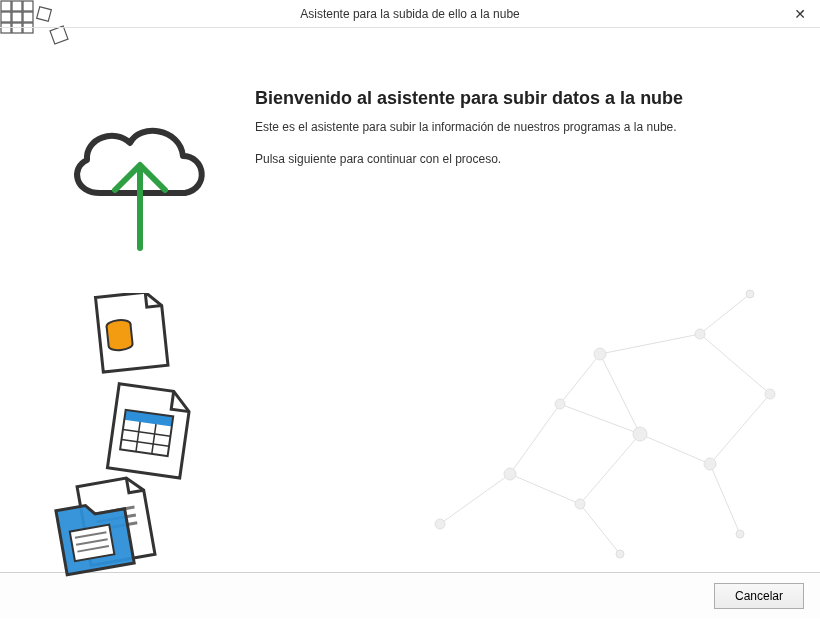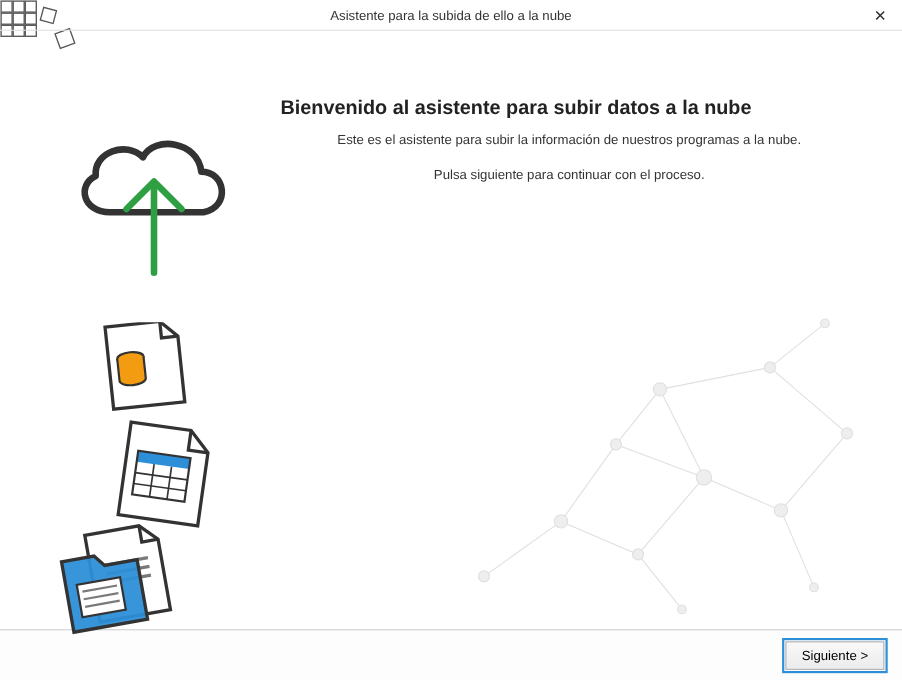--- a/index.html
+++ b/index.html
@@ -51,21 +51,20 @@
       font-size: 18px;
       font-weight: 600;
       color: #222;
       margin-bottom: 9px;
     }
     .body-text p {
       font-size: 12px;
       color: #333;
       line-height: 1.5;
       margin-bottom: 14px;
-      text-align: center;
     }
     .footer {
       height: 46px;
       border-top: 1px solid #d0d0d0;
       display: flex;
       align-items: center;
       justify-content: flex-end;
       padding-right: 16px;
       gap: 8px;
       background: #fdfdfd;
@@ -215,14 +214,14 @@
     <circle cx="200" cy="80" r="6"></circle>
       <circle cx="300" cy="60" r="5"></circle>
     <circle cx="160" cy="130" r="5"></circle>
       <circle cx="340" cy="260" r="4"></circle>
     <circle cx="220" cy="280" r="4"></circle>
       <circle cx="350" cy="20" r="4"></circle>
   </g>
 </svg>
 
 <div class="footer">
-  <button class="btn btn-primary">Siguiente &gt;</button>
+  <button class="btn">Cancelar</button>
 </div>
 
 </body></html>

